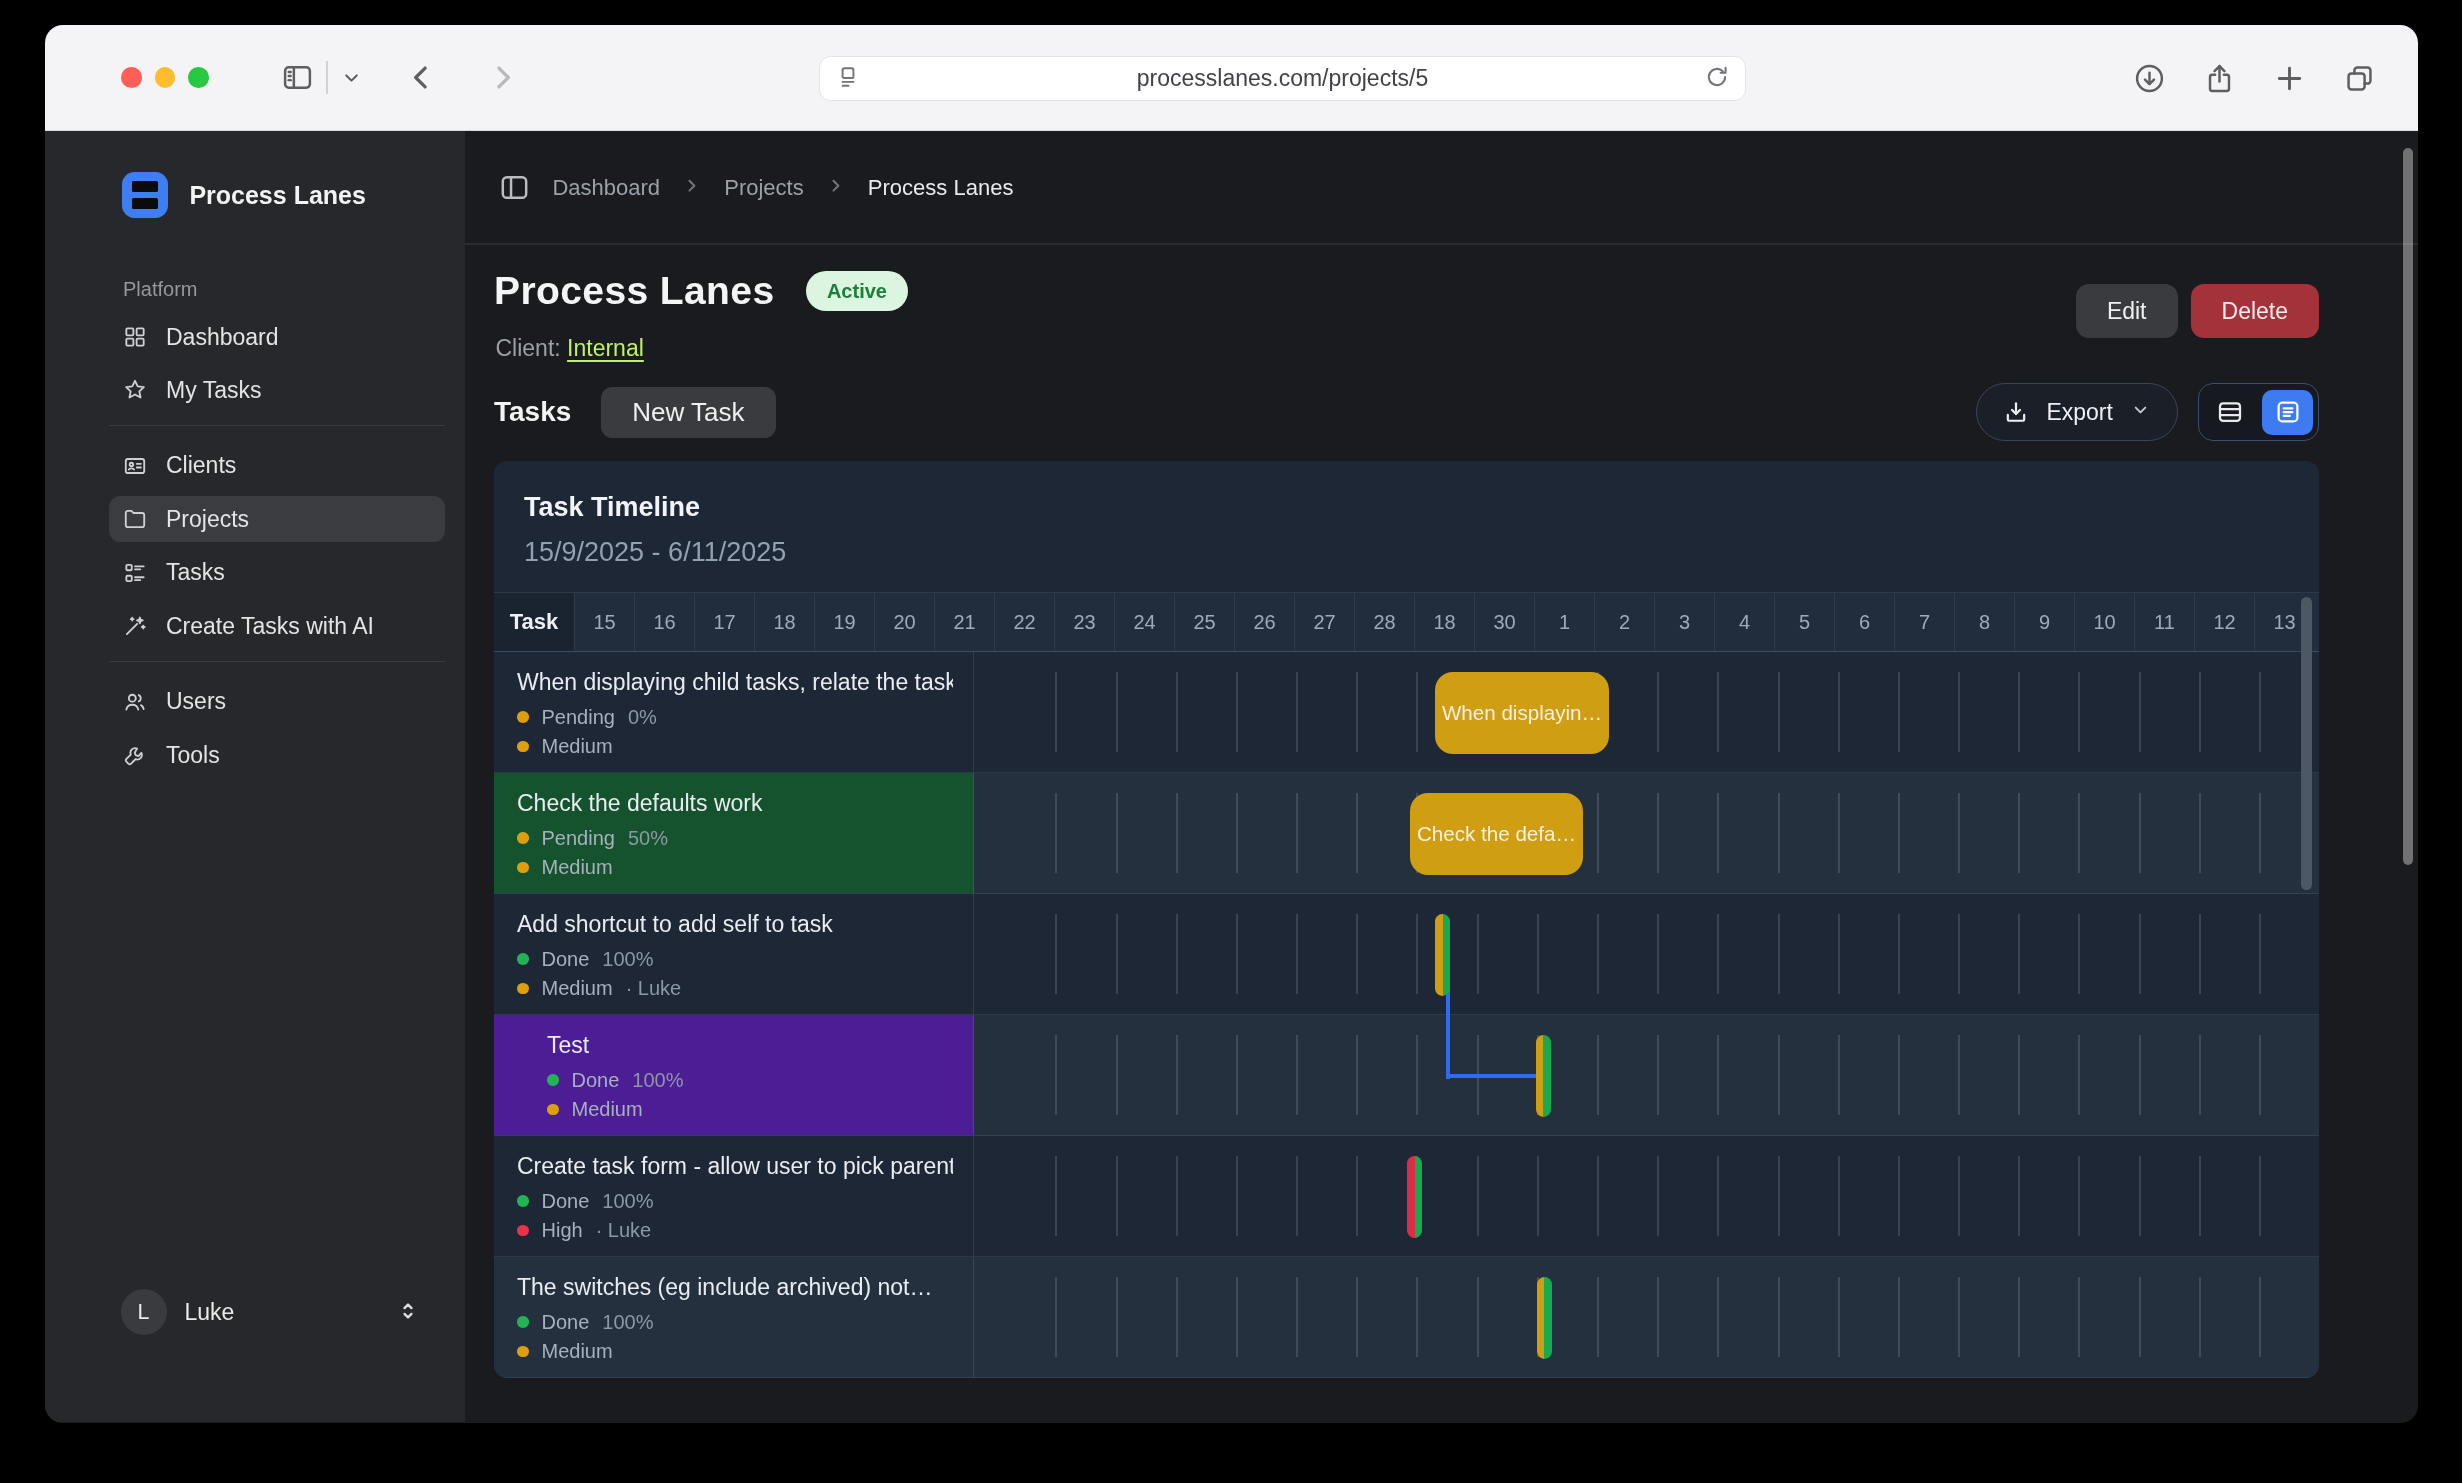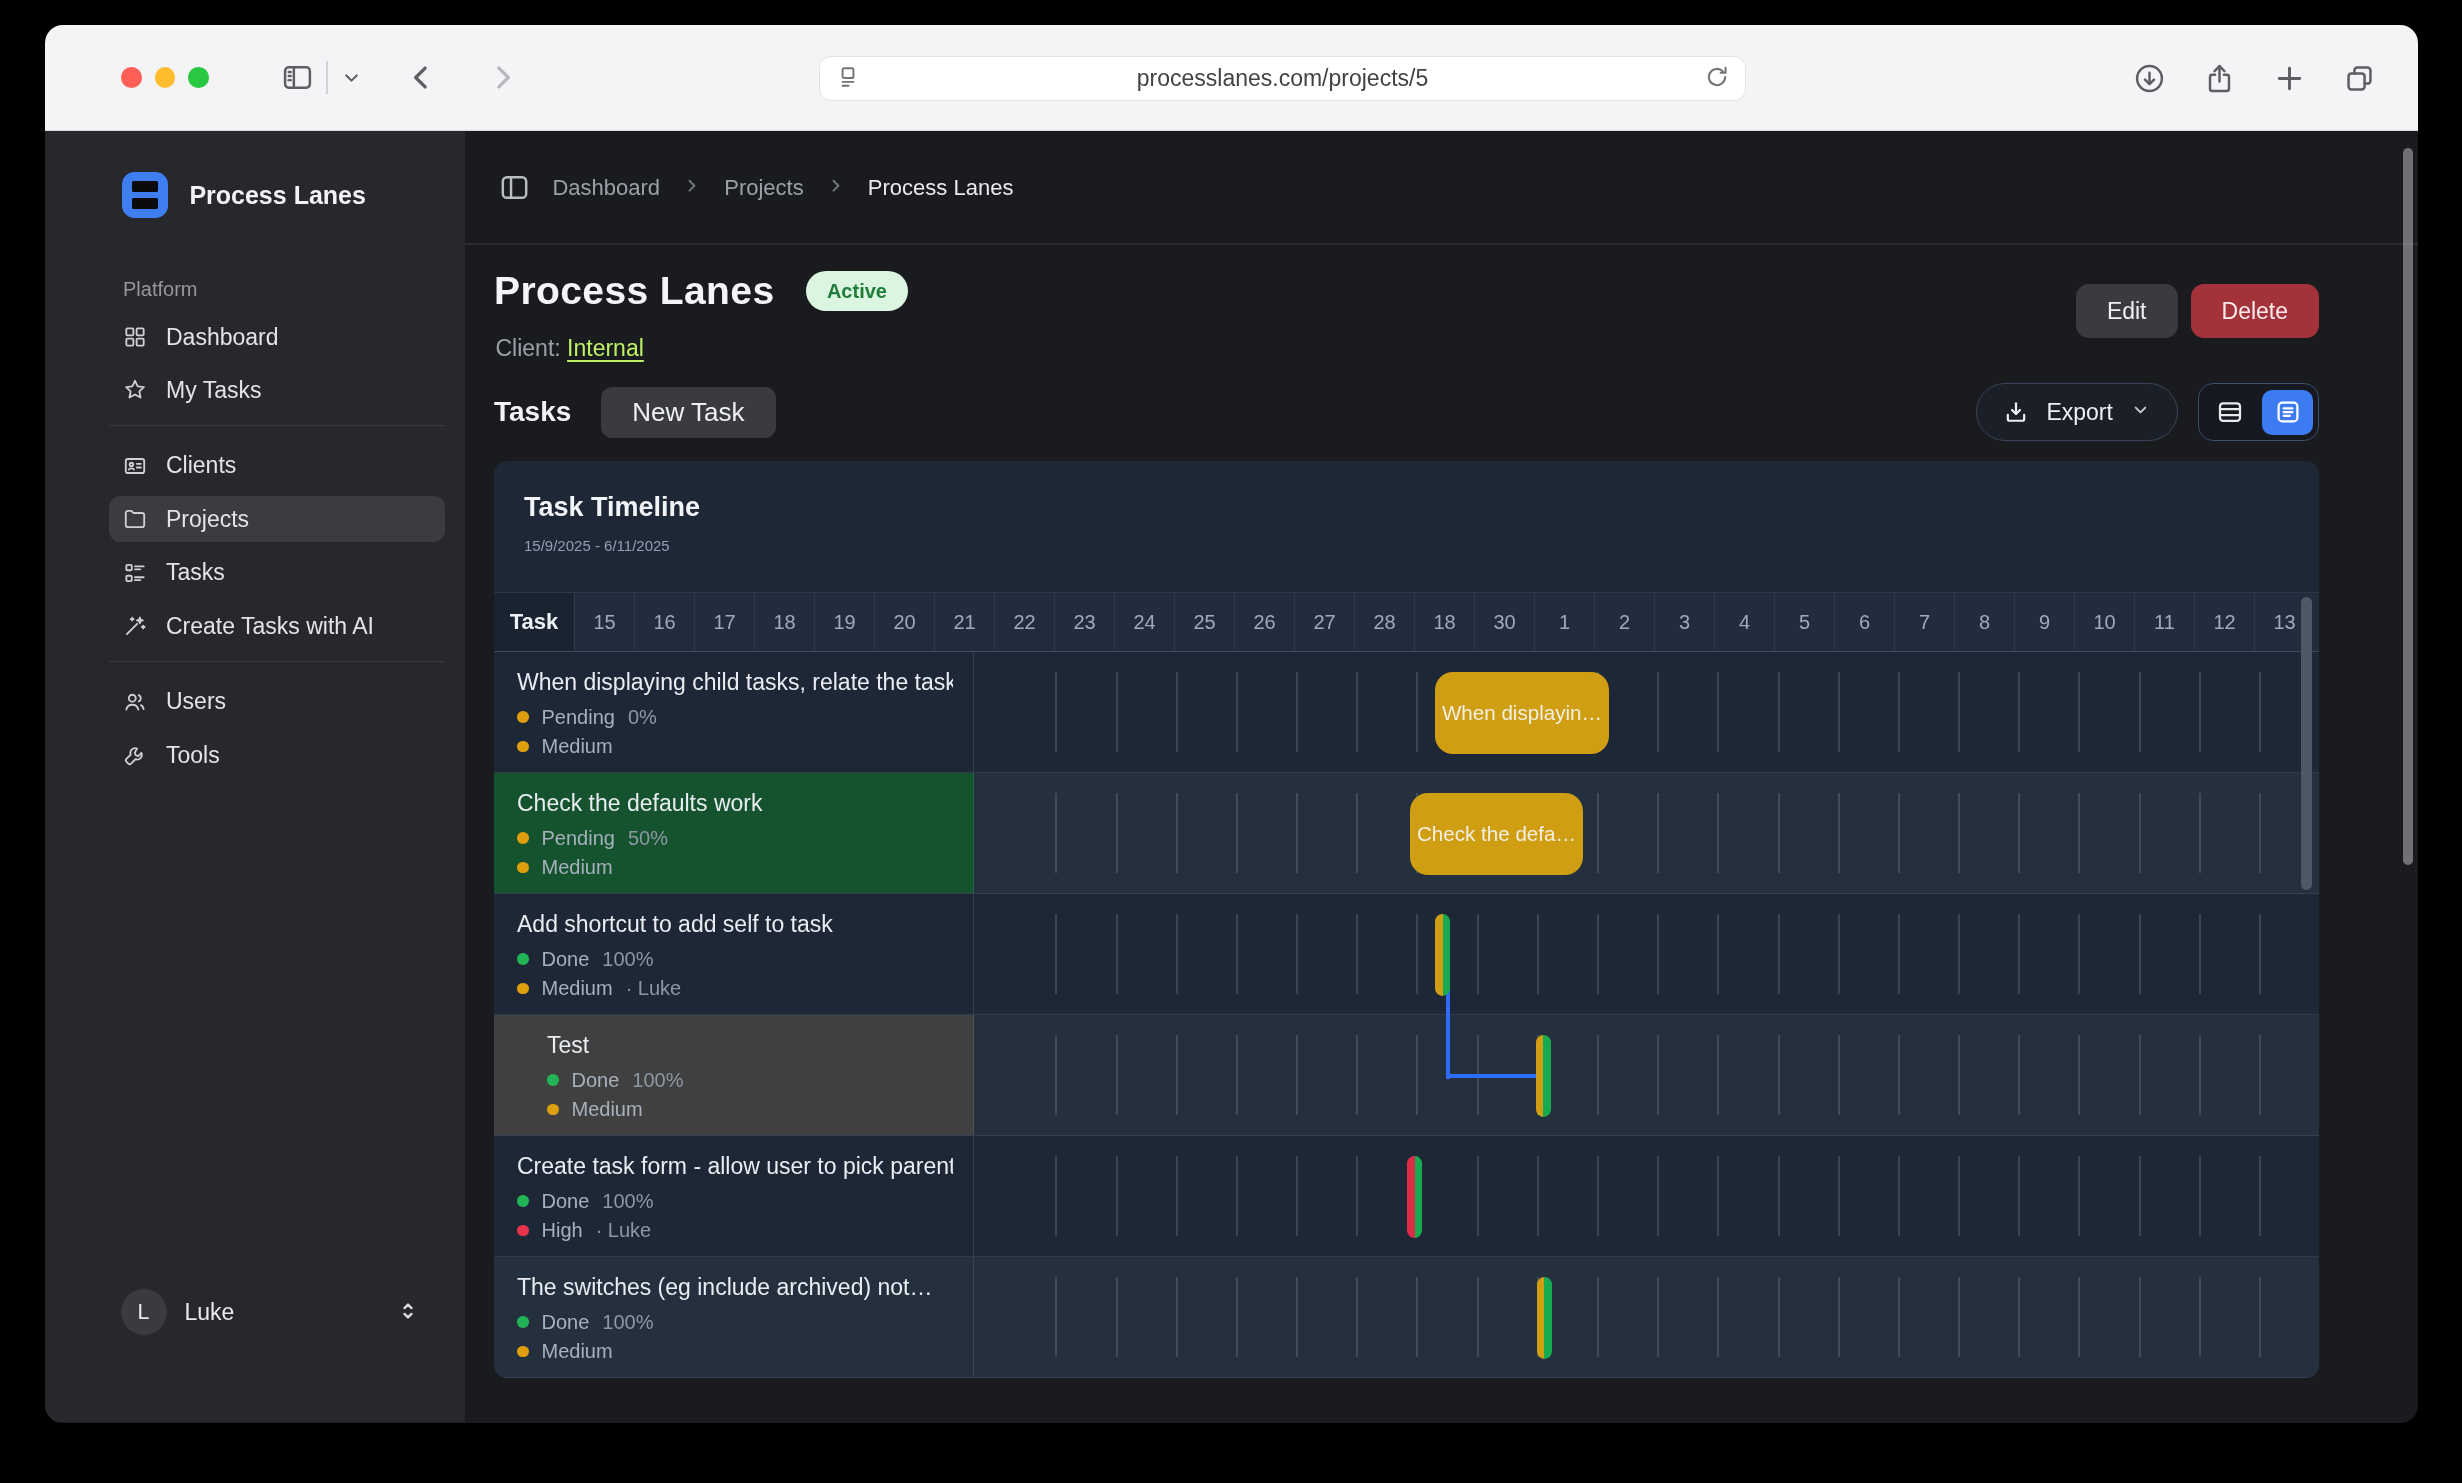--- a/index.html
+++ b/index.html
@@ -69,21 +69,21 @@
   .btn-export svg { width:28px; height:28px; }
   .btn-export .chev svg { width:23px; height:23px; color:#c6cad1; }
   .view-toggle { display:flex; align-items:center; gap:6.6px; background:#16191f; border:1.6px solid #3b4f70; border-radius:15px; padding:5px; height:58px; }
   .seg { width:51px; height:45px; border-radius:10px; display:flex; align-items:center; justify-content:center; color:#e8eaee; }
   .seg svg { width:30px; height:30px; }
   .seg.active { background:#3d7bf3; color:#fff; }
 
   
   .card { position:absolute; left:29px; top:330px; width:1825px; height:917px; background:#1d2736; border-radius:13px; overflow:hidden; }
   .card-title { position:absolute; left:30px; top:31px; font-size:27px; font-weight:bold; color:#f2f4f7; }
-  .card-dates { position:absolute; left:30px; top:76px; font-size:15px; color:#93a0b2; }
+  .card-dates { position:absolute; left:30px; top:76px; font-size:27px; color:#93a0b2; }
   .gantt-head { position:absolute; left:0; top:131px; width:1825px; height:60px; background:#212c3c; border-top:1.6px solid rgba(255,255,255,.06); border-bottom:1.6px solid rgba(148,170,200,.25); display:flex; }
   .gh-task { width:80px; height:100%; background:#1a2330; color:#eef1f4; font-size:22px; font-weight:bold; display:flex; align-items:center; justify-content:center; flex:none; }
   .gh-day { width:60px; height:100%; flex:none; border-left:1.6px solid rgba(255,255,255,.07); color:#9fabbb; font-size:20px; display:flex; align-items:center; justify-content:center; }
   .rows { position:absolute; left:0; top:191px; width:1825px; height:725px; }
   .trow { position:relative; width:100%; height:121px; border-bottom:1.6px solid rgba(148,170,200,.14); }
   .gridline { position:absolute; top:20px; bottom:20px; width:1.6px; background:rgba(160,178,198,.22); z-index:1; }
   .taskinfo { position:absolute; left:0; top:0; bottom:0; width:480px; z-index:2; padding:16.5px 20px 0 23px; border-right:1.6px solid rgba(148,170,200,.18); }
   .taskinfo.indent { padding-left:53px; }
   .t-name { font-size:23px; color:#e9edf2; white-space:nowrap; overflow:hidden; margin-bottom:10px; }
   .meta { display:flex; align-items:center; gap:13px; margin-bottom:6.6px; }
@@ -521,21 +521,21 @@
                 <span class="gridline" style="left: 1223px;"></span>
                 <span class="gridline" style="left: 1284px;"></span>
                 <span class="gridline" style="left: 1344px;"></span>
                 <span class="gridline" style="left: 1404px;"></span>
                 <span class="gridline" style="left: 1464px;"></span>
                 <span class="gridline" style="left: 1524px;"></span>
                 <span class="gridline" style="left: 1584px;"></span>
                 <span class="gridline" style="left: 1645px;"></span>
                 <span class="gridline" style="left: 1705px;"></span>
                 <span class="gridline" style="left: 1765px;"></span>
-                <div class="taskinfo indent" style="background: #404040;">
+                <div class="taskinfo indent" style="background: #4c1d95;">
                   <div class="t-name">Test</div>
                   <div class="meta">
                     <span class="dot" style="background:#22b356"></span>
                     <span class="m-status">Done</span>
                     <span class="m-sub">100%</span>
                   </div>
                   <div class="meta">
                     <span class="dot" style="background:#dd9f0e"></span>
                     <span class="m-status">Medium</span>
                   </div>

